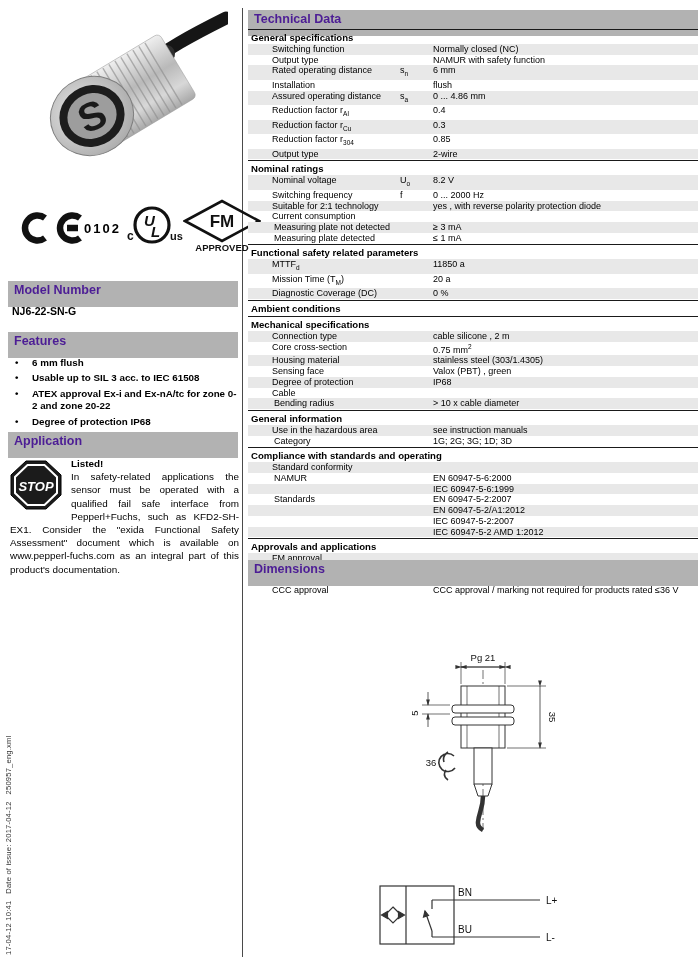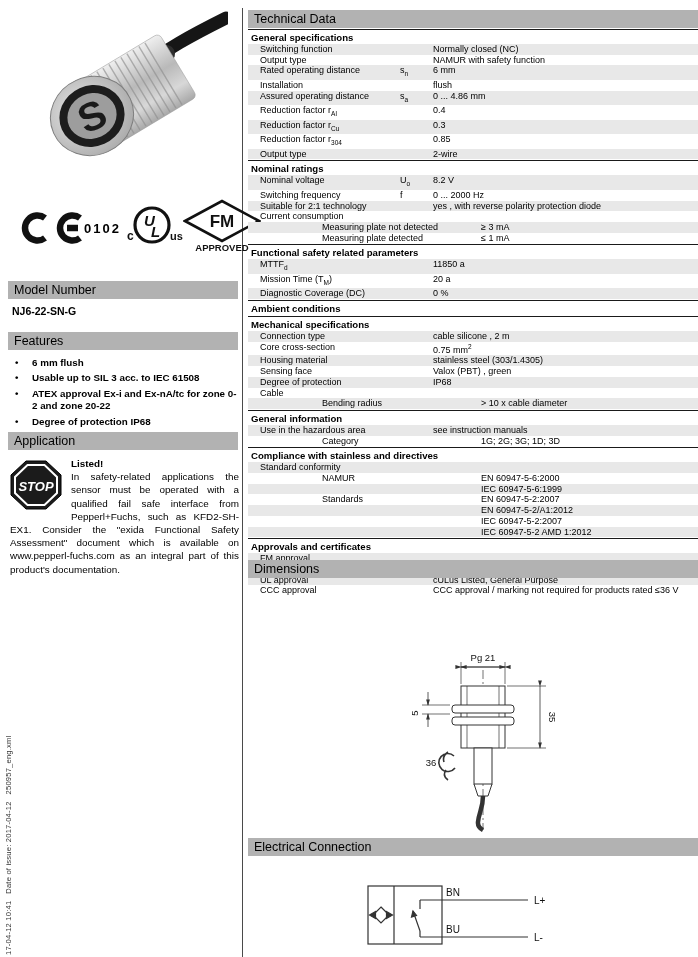--- a/index.html
+++ b/index.html
@@ -7,22 +7,22 @@
         font-family:"Liberation Sans",sans-serif;color:#000;overflow:hidden;}
 
   
   .vdivider{position:absolute;left:242px;top:8px;width:1px;height:949px;background:#4a4a4a;}
 
   
   .sidebar-text{position:absolute;left:13px;bottom:2px;transform-origin:0 100%;
         transform:rotate(-90deg);font-size:7.6px;color:#333;white-space:pre;letter-spacing:.2px;}
 
   
-  .sec-bar{position:absolute;background:#b2b2b2;color:#000000;font-weight:normal;
-        font-size:12.5px;line-height:15px;padding:2px 0 1px 6px;box-sizing:border-box;height:18px;}
+  .sec-bar{position:absolute;background:#b2b2b2;color:#4c1d95;font-weight:bold;
+        font-size:12.5px;line-height:15px;padding:2px 0 1px 6px;box-sizing:border-box;height:26px;}
   .bar-left{left:8px;width:230px;}
   .bar-right{left:248px;width:450px;}
 
   
   .photo-wrap{position:absolute;left:18px;top:6px;width:210px;height:184px;}
   .logos{position:absolute;left:20px;top:198px;width:216px;height:60px;
          display:flex;align-items:center;justify-content:space-between;}
   .ce-block{display:flex;flex-direction:row;align-items:center;}
   .ce-num{font-size:13px;font-weight:bold;letter-spacing:2px;margin-top:1px;}
   .model-value{position:absolute;left:12px;top:305px;font-size:10.5px;font-weight:bold;}
@@ -34,29 +34,29 @@
           line-height:13.2px;text-align:justify;}
   .stop-wrap{float:left;width:52px;height:50px;margin:3px 9px 2px 0;}
   .danger-title{font-weight:bold;}
 
   
   .spec-table{position:absolute;left:248px;top:28px;width:450px;}
   .spec-sec-title{font-weight:bold;font-size:9.6px;line-height:11px;border-top:1px solid #1a1a1a;
           padding:2px 0 1px 3px;margin-top:1px;}
   .spec-line{display:flex;font-size:9px;line-height:10.7px;min-height:10.7px;}
   .spec-line.gray{background:#e8e8e8;}
-  .spec-line .lbl{flex:0 0 152px;padding-left:12px;box-sizing:border-box;white-space:nowrap;}
-  .spec-line .lbl.ind2{padding-left:26px;margin-left:48px;}
+  .spec-line .lbl{flex:0 0 152px;padding-left:24px;box-sizing:border-box;white-space:nowrap;}
+  .spec-line .lbl.ind2{padding-left:26px;}
   .spec-line .sym{flex:0 0 33px;}
   .spec-line .val{flex:1;}
   sub,sup{font-size:6.5px;}
 
   
   .dim-wrap{position:absolute;left:388px;top:634px;width:204px;height:198px;}
-  .elec-wrap{position:absolute;left:356px;top:876px;width:262px;height:80px;}
+  .elec-wrap{position:absolute;left:368px;top:876px;width:262px;height:80px;}
   svg text{font-family:"Liberation Sans",sans-serif;}
 </style>
 </head>
 <body>
 
 <div class="page">
 
   <div class="sidebar-text">17-04-12 10:41   Date of issue: 2017-04-12   250957_eng.xml</div>
 
   <div class="vdivider"></div>
@@ -306,21 +306,21 @@
       <div class="spec-line gray">
         <span class="lbl">Use in the hazardous area</span>
         <span class="sym"></span>
         <span class="val">see instruction manuals</span>
       </div>
       <div class="spec-line">
         <span class="lbl ind2">Category</span>
         <span class="sym"></span>
         <span class="val">1G; 2G; 3G; 1D; 3D</span>
       </div>
-      <div class="spec-sec-title">Compliance with stainless and directives</div>
+      <div class="spec-sec-title">Compliance with standards and operating</div>
       <div class="spec-line gray">
         <span class="lbl">Standard conformity</span>
         <span class="sym"></span>
         <span class="val"></span>
       </div>
       <div class="spec-line">
         <span class="lbl ind2">NAMUR</span>
         <span class="sym"></span>
         <span class="val">EN 60947-5-6:2000</span>
       </div>
@@ -342,21 +342,21 @@
       <div class="spec-line">
         <span class="lbl ind2"></span>
         <span class="sym"></span>
         <span class="val">IEC 60947-5-2:2007</span>
       </div>
       <div class="spec-line gray">
         <span class="lbl ind2"></span>
         <span class="sym"></span>
         <span class="val">IEC 60947-5-2 AMD 1:2012</span>
       </div>
-      <div class="spec-sec-title">Approvals and certificates</div>
+      <div class="spec-sec-title">Approvals and applications</div>
       <div class="spec-line gray">
         <span class="lbl">FM approval</span>
         <span class="sym"></span>
         <span class="val"></span>
       </div>
       <div class="spec-line">
         <span class="lbl ind2">Control drawing</span>
         <span class="sym"></span>
         <span class="val">116-0165</span>
       </div>
@@ -414,21 +414,20 @@
         <line x1="90" y1="162" x2="100" y2="162"></line>
         <path d="M 95,162 C 95,174 91,178 90,188 C 89.5,193 93,195 95,196" stroke-width="4.5"></path>
       </g>
       <text x="95" y="27" text-anchor="middle" font-size="9.5" fill="#111">Pg 21</text>
       <text x="30" y="79" font-size="9.5" fill="#111" transform="rotate(-90 30 79)" text-anchor="middle">5</text>
       <text x="43" y="132" font-size="9.5" fill="#111" text-anchor="middle">36</text>
       <text x="161" y="83" font-size="9.5" fill="#111" transform="rotate(90 161 83)" text-anchor="middle">35</text>
     </svg>
   </div>
 
-  <div class="sec-bar bar-right" style="top:838px">Electrical Connection</div>
 
   <div class="elec-wrap">
     <svg width="262" height="80" viewBox="0 0 262 80">
       <g stroke="#333" stroke-width="1.2" fill="none">
         <rect x="12" y="10" width="74" height="58" fill="#fff"></rect>
         <line x1="38" y1="10" x2="38" y2="68"></line>
 
         <polygon points="25,31 33,39 25,47 17,39"></polygon>
         <polygon points="13.5,39 19.5,35.5 19.5,42.5" fill="#333"></polygon>
         <polygon points="36.5,39 30.5,35.5 30.5,42.5" fill="#333"></polygon>

